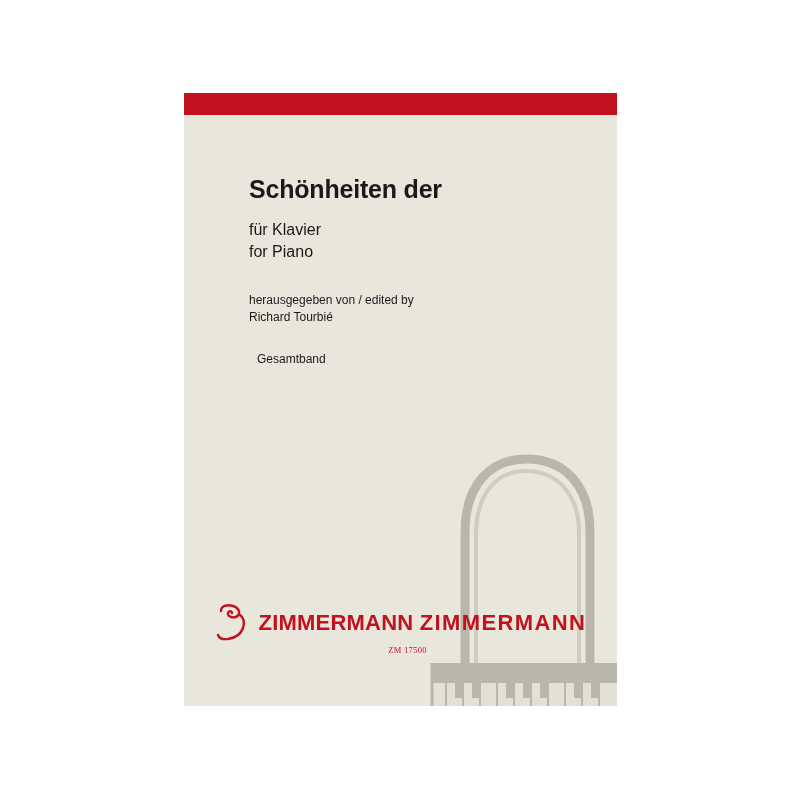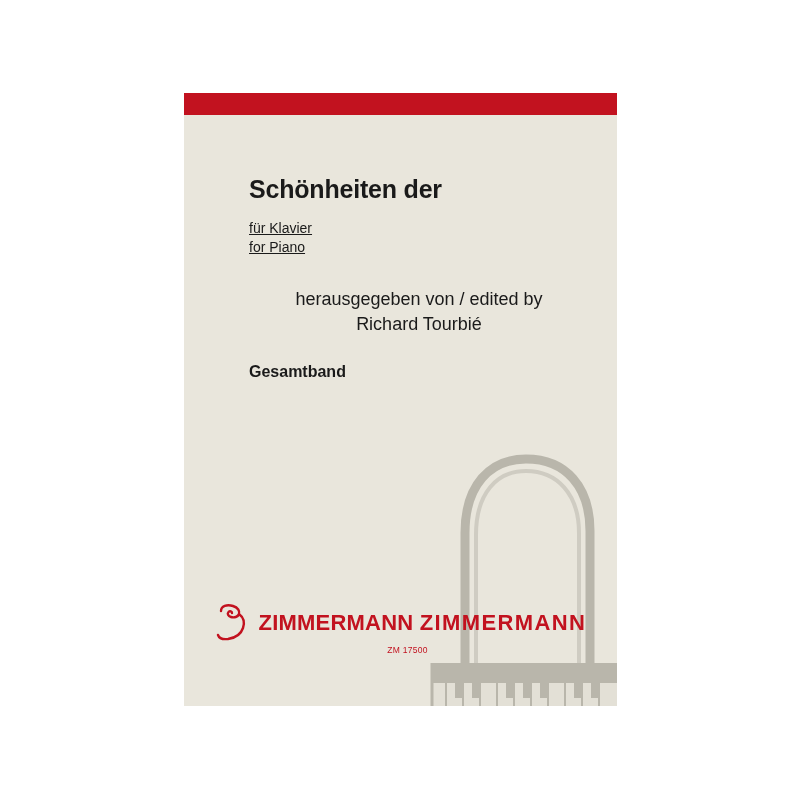--- a/index.html
+++ b/index.html
@@ -50,40 +50,38 @@
   .main-title {
     font-size: 25px;
     font-weight: bold;
     color: #1a1a1a;
     line-height: 1.28;
     letter-spacing: -0.2px;
     margin: 0 0 14px 0;
   }
 
   .subtitle {
-    font-size: 14px;
+    font-size: 16px;
     color: #1a1a1a;
     line-height: 1.35;
     margin: 0 0 30px 0;
-    text-decoration: underline;
   }
 
   .editor-block {
-    font-size: 18px;
+    font-size: 12px;
     color: #1a1a1a;
     line-height: 1.4;
     margin: 0 0 26px 0;
-    text-align: center;
   }
 
   .volume {
-    font-size: 16px;
-    font-weight: bold;
-    color: #1a1a1a;
-    margin: 0;
+    font-size: 12px;
+    font-weight: normal;
+    color: #1a1a1a;
+    margin: 8px;
   }
 
   
   #piano-art {
     position: absolute;
     left: 0;
     top: 270px;
     width: 433px;
     height: 343px;
   }
@@ -122,20 +120,21 @@
     letter-spacing: 1.4px;
     margin-top: 16px;
   }
 
   .pub-code {
     margin-top: 2px;
     font-size: 8.5px;
     color: #c2121f;
     letter-spacing: 0.3px;
     padding-left: 14px;
+    font-family: Liberation Serif, serif;
   }
 </style>
 </head>
 <body>
 
 <div id="page">
 
   <div id="cover">
 
     <div id="cover-band"></div>

